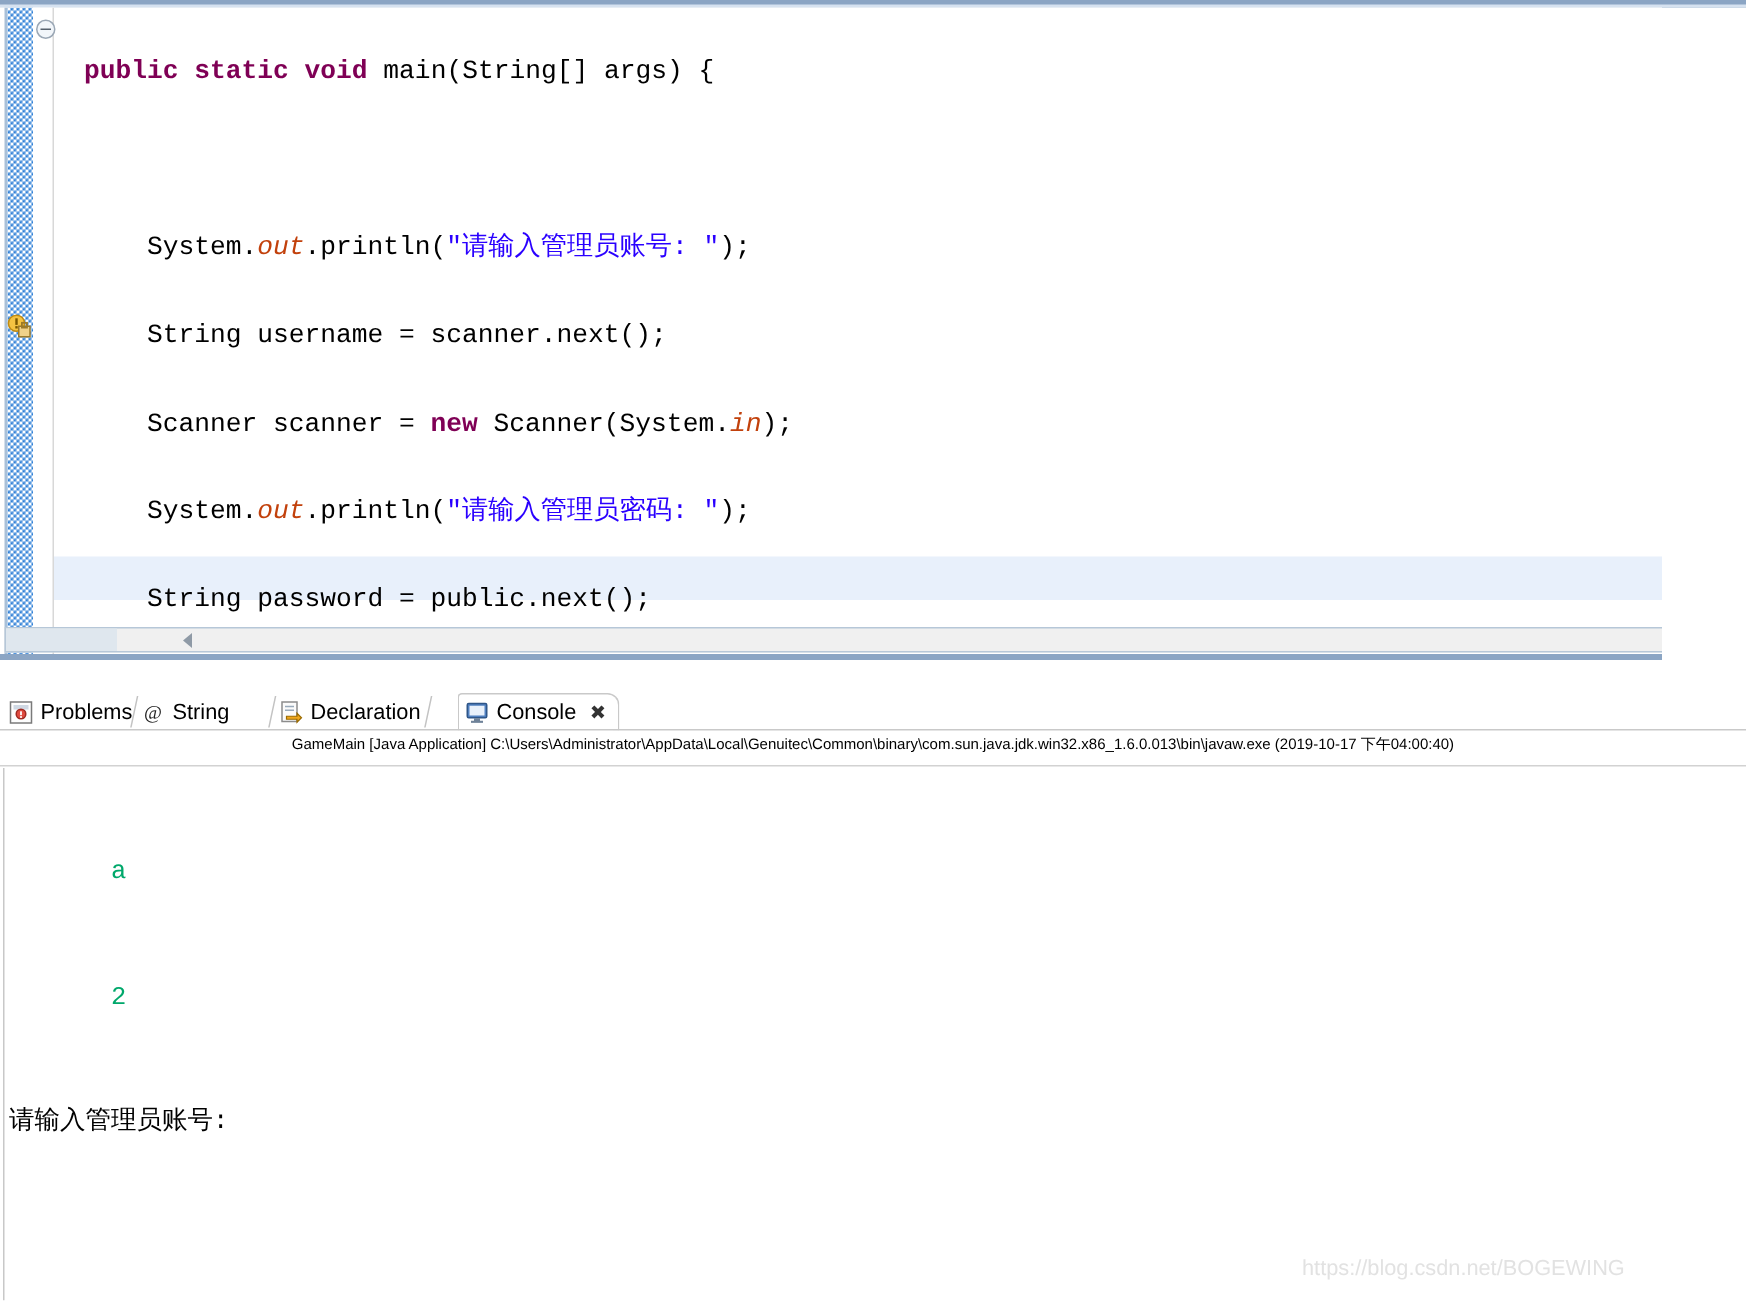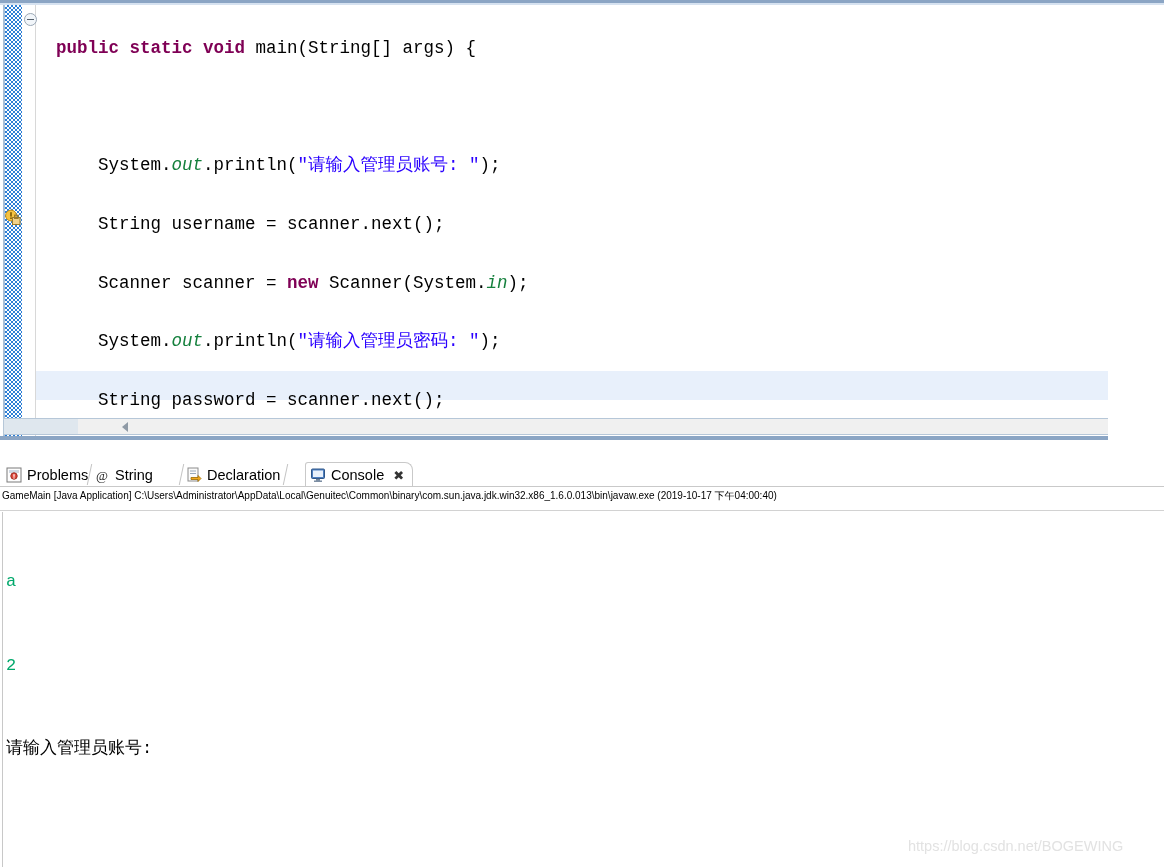--- a/index.html
+++ b/index.html
@@ -112,21 +112,21 @@
   .code .ln { position: relative; height: 29.3px; padding-left: 20px; }
   .hl-line {
     position: absolute;
     left: 36px;
     width: 1128px;
     height: 29px;
     background: #e8f0fb;
   }
   .kw   { color: #7f0055; font-weight: bold; }
   .str  { color: #2a00ff; }
-  .fld  { color: #15803d; font-style: italic; }
+  .fld  { color: #c2410c; font-style: italic; }
 
   
   .editor-hscroll {
     position: absolute;
     left: 3px; top: 413px;
     width: 1158px; height: 17px;
     background: #f0f0f0;
     border: 1px solid #b6c7d8;
     box-sizing: border-box;
   }
@@ -151,20 +151,21 @@
     background: #8ba5c4;
   }
 
   
   .console-view {
     position: absolute;
     left: 0; top: 440px;
     width: 1164px;
     height: 427px;
     background: #ffffff;
+    text-align: center;
   }
 
   .tabbar {
     position: absolute;
     left: 0; top: 22px;
     width: 1164px; height: 25px;
     background: #ffffff;
   }
   .tab {
     position: absolute;
@@ -248,21 +249,21 @@
     font-family: "Liberation Mono", "DejaVu Sans Mono", monospace;
     font-size: 17px;
     line-height: 27.9px;
     color: #000000;
     white-space: pre;
   }
   .in-echo { color: #00a86b; }
 
   .watermark {
     position: absolute;
-    left: 908px; top: 838px;
+    left: 868px; top: 838px;
     font-family: "Liberation Sans", sans-serif;
     font-size: 14.5px;
     color: #e2e2e2;
     white-space: nowrap;
   }
 </style>
 </head>
 <body>
 
 <div id="app">
@@ -291,21 +292,21 @@
 
     <div class="hl-line" style="top:366px"></div>
 
     <div class="code">
 <div class="ln"><span class="kw">public</span> <span class="kw">static</span> <span class="kw">void</span> main(String[] args) {</div>
 <div class="ln"> </div>
 <div class="ln">    System.<span class="fld">out</span>.println(<span class="str">"请输入管理员账号: "</span>);</div>
 <div class="ln">    String username = scanner.next();</div>
 <div class="ln">    Scanner scanner = <span class="kw">new</span> Scanner(System.<span class="fld">in</span>);</div>
 <div class="ln">    System.<span class="fld">out</span>.println(<span class="str">"请输入管理员密码: "</span>);</div>
-<div class="ln">    String password = scanner.next();</div>
+<div class="ln">    String password = public.next();</div>
 
 
 
 
 
 
 
 
 
     </div>

